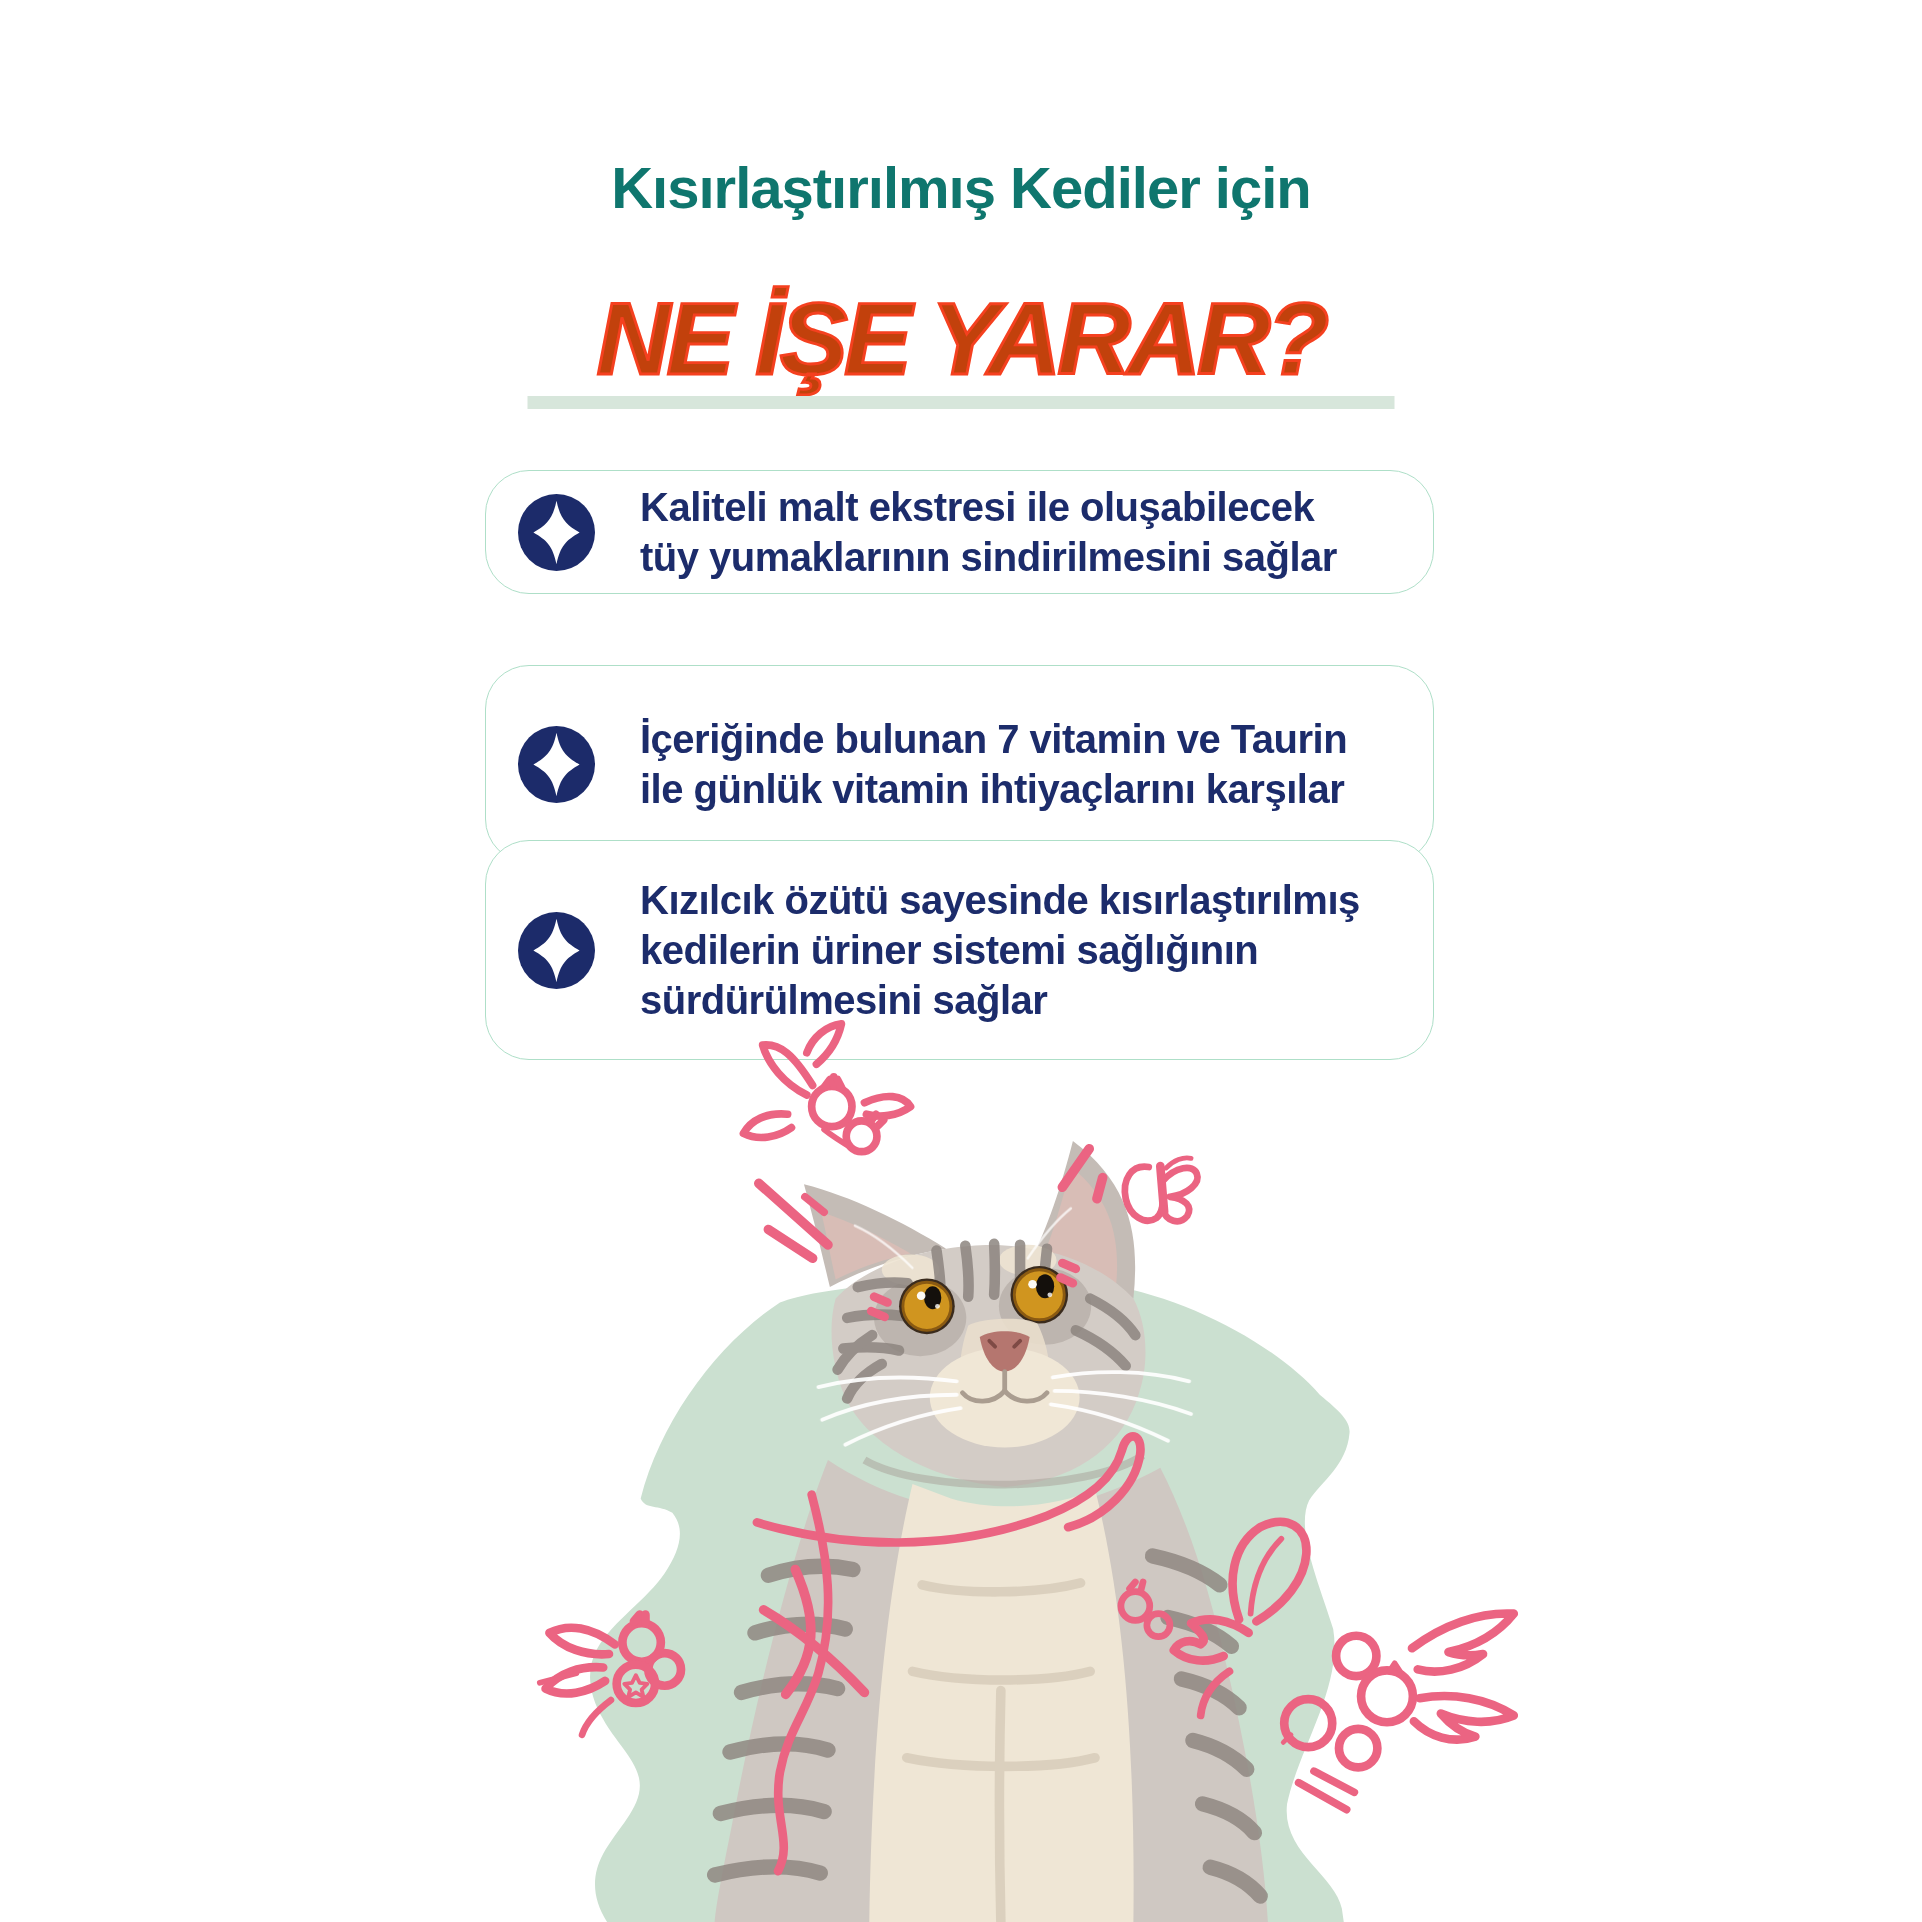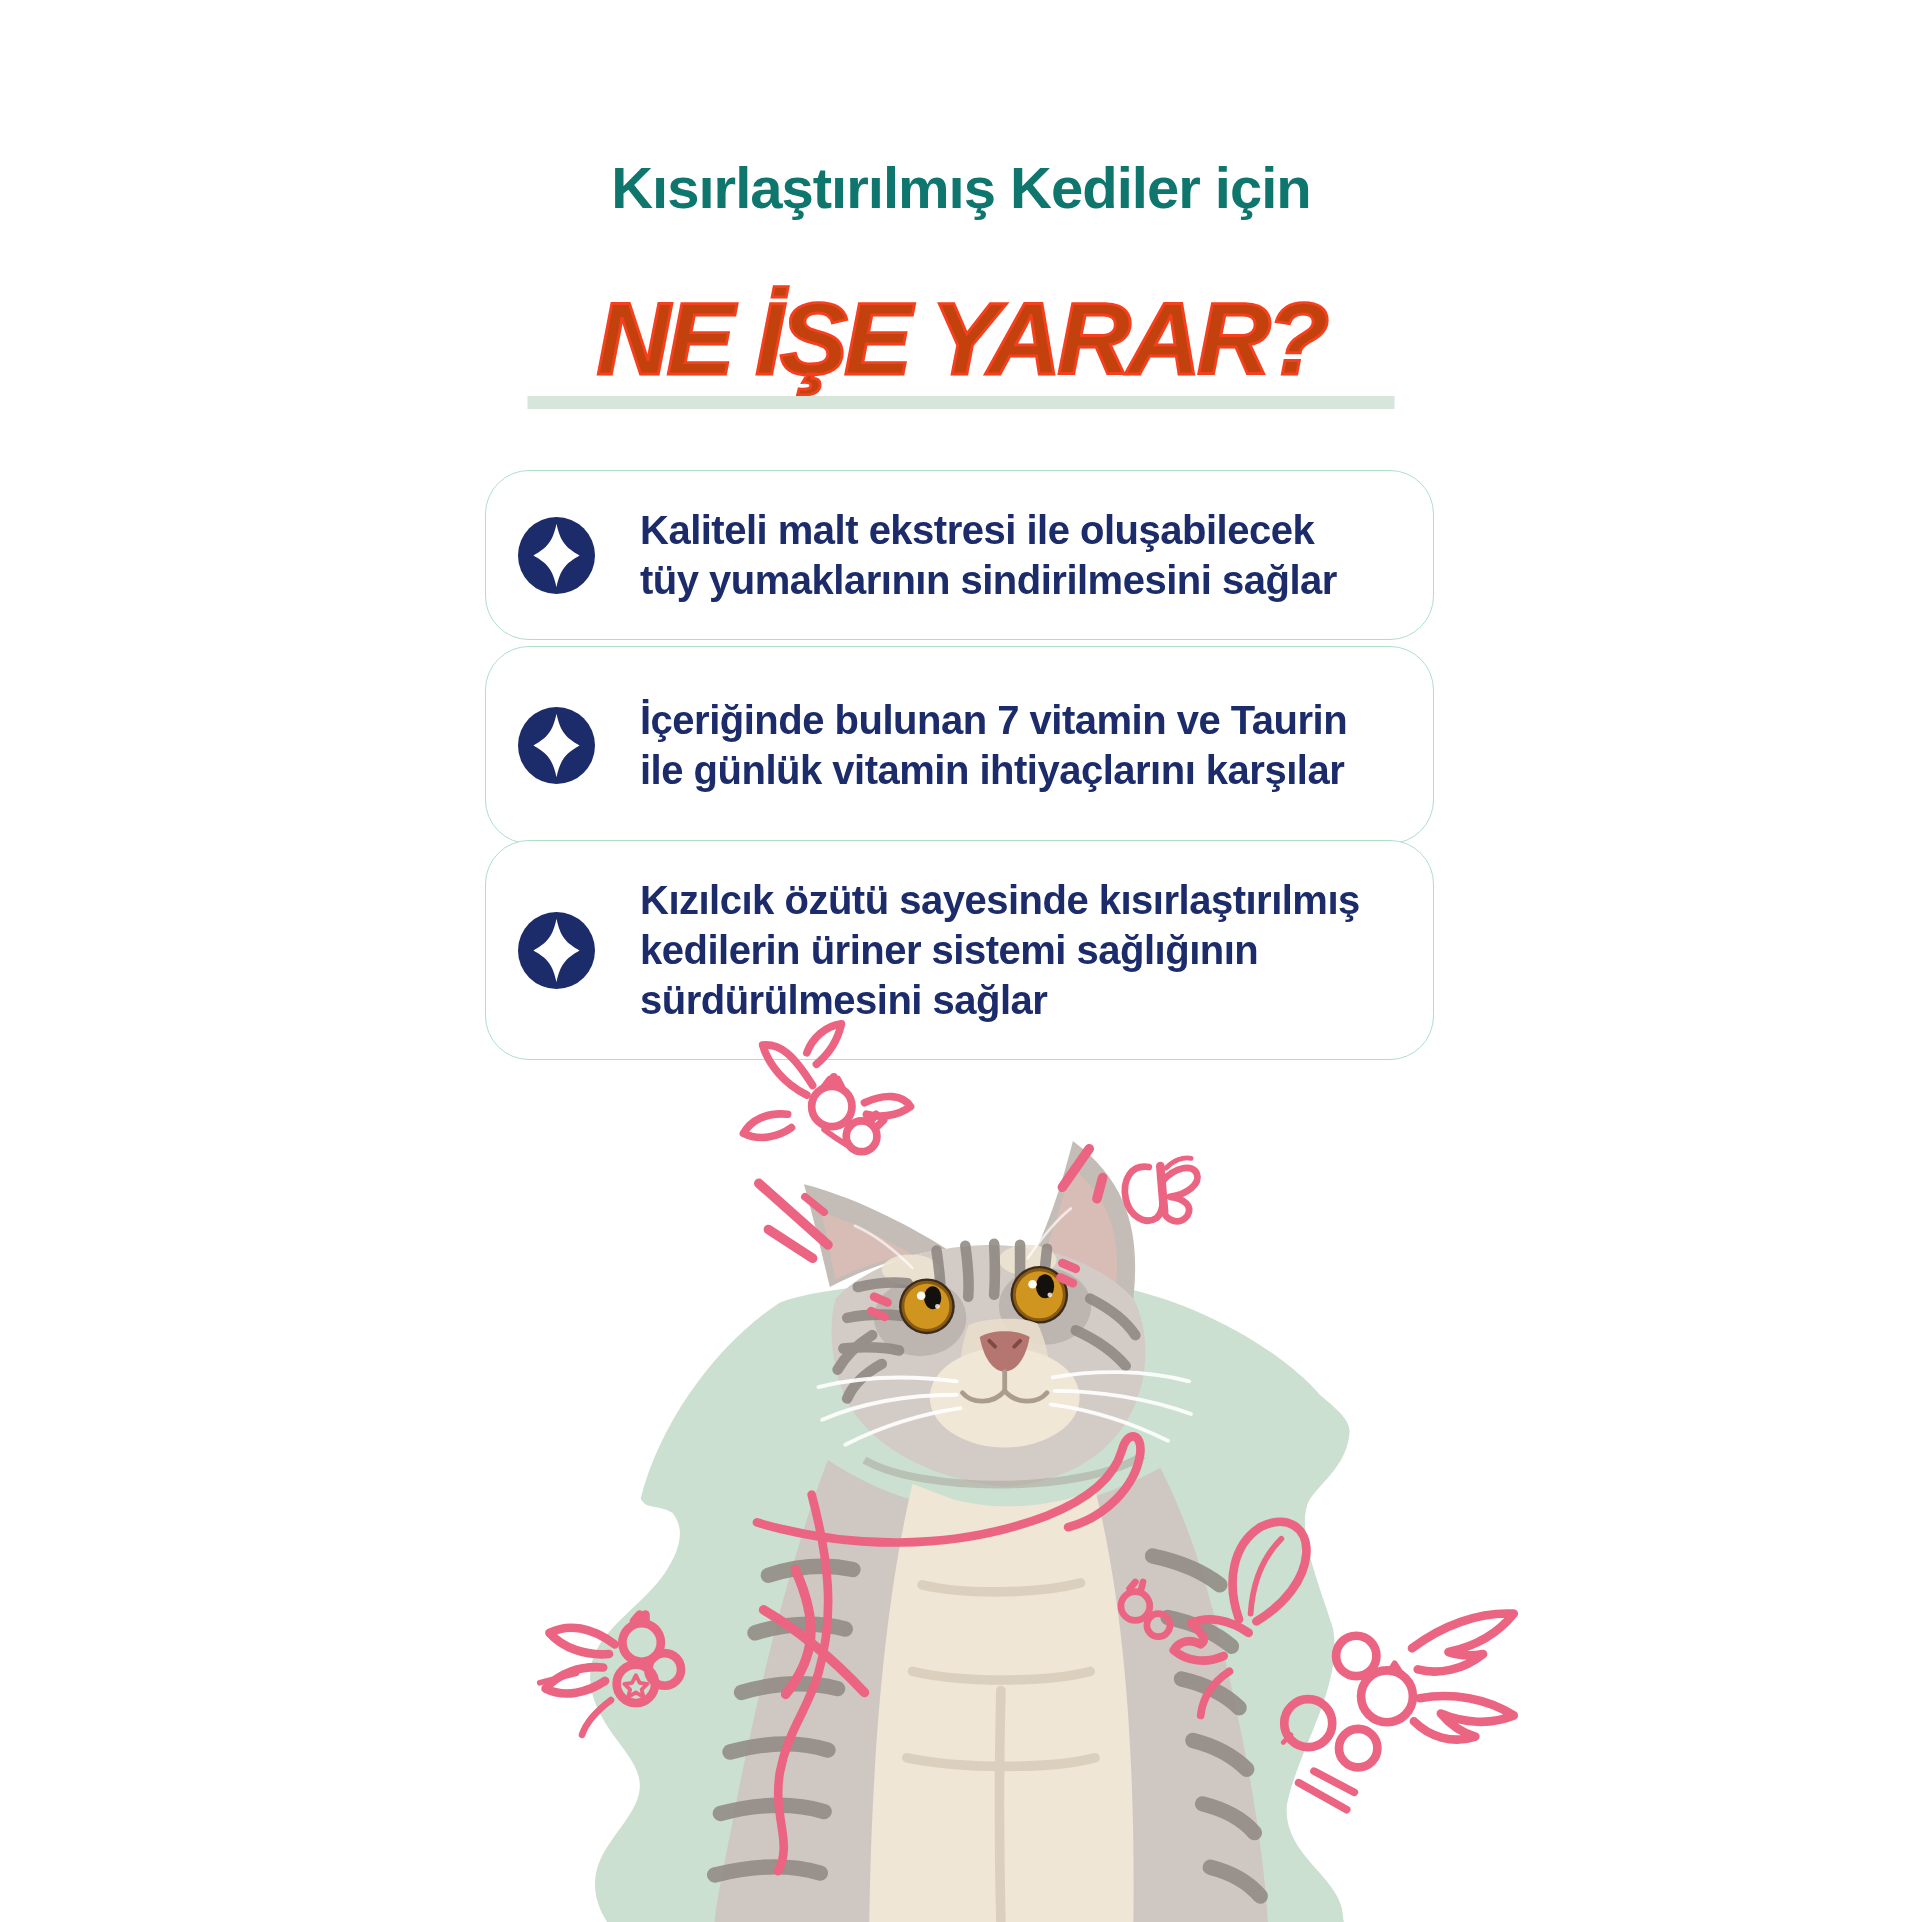--- a/index.html
+++ b/index.html
@@ -22,22 +22,22 @@
   .headline-underline{
     position:absolute;top:396px;left:50%;transform:translateX(-50%);
     width:867px;height:12.5px;background:#D7E6DB;
   }
   
   .benefit-card{
     position:absolute;left:485px;width:949px;box-sizing:border-box;
     background:#ffffff;border:1.9px solid #AEDFC8;border-radius:44px;
     display:flex;align-items:center;
   }
-  .card-1{top:470px;height:170px;}
-  .card-2{top:646px;height:198px;}
+  .card-1{top:470px;height:124px;}
+  .card-2{top:665px;height:198px;}
   .card-3{top:840px;height:220px;}
   .card-icon{width:77px;height:77px;margin-left:32px;flex:none;}
   .card-text{
     margin-left:45px;color:#1C2C6B;font-weight:700;
     font-size:40px;line-height:50px;letter-spacing:-0.5px;
   }
   
   .scene{position:absolute;left:0;top:0;width:1922px;height:1922px;}
 </style>
 </head>

